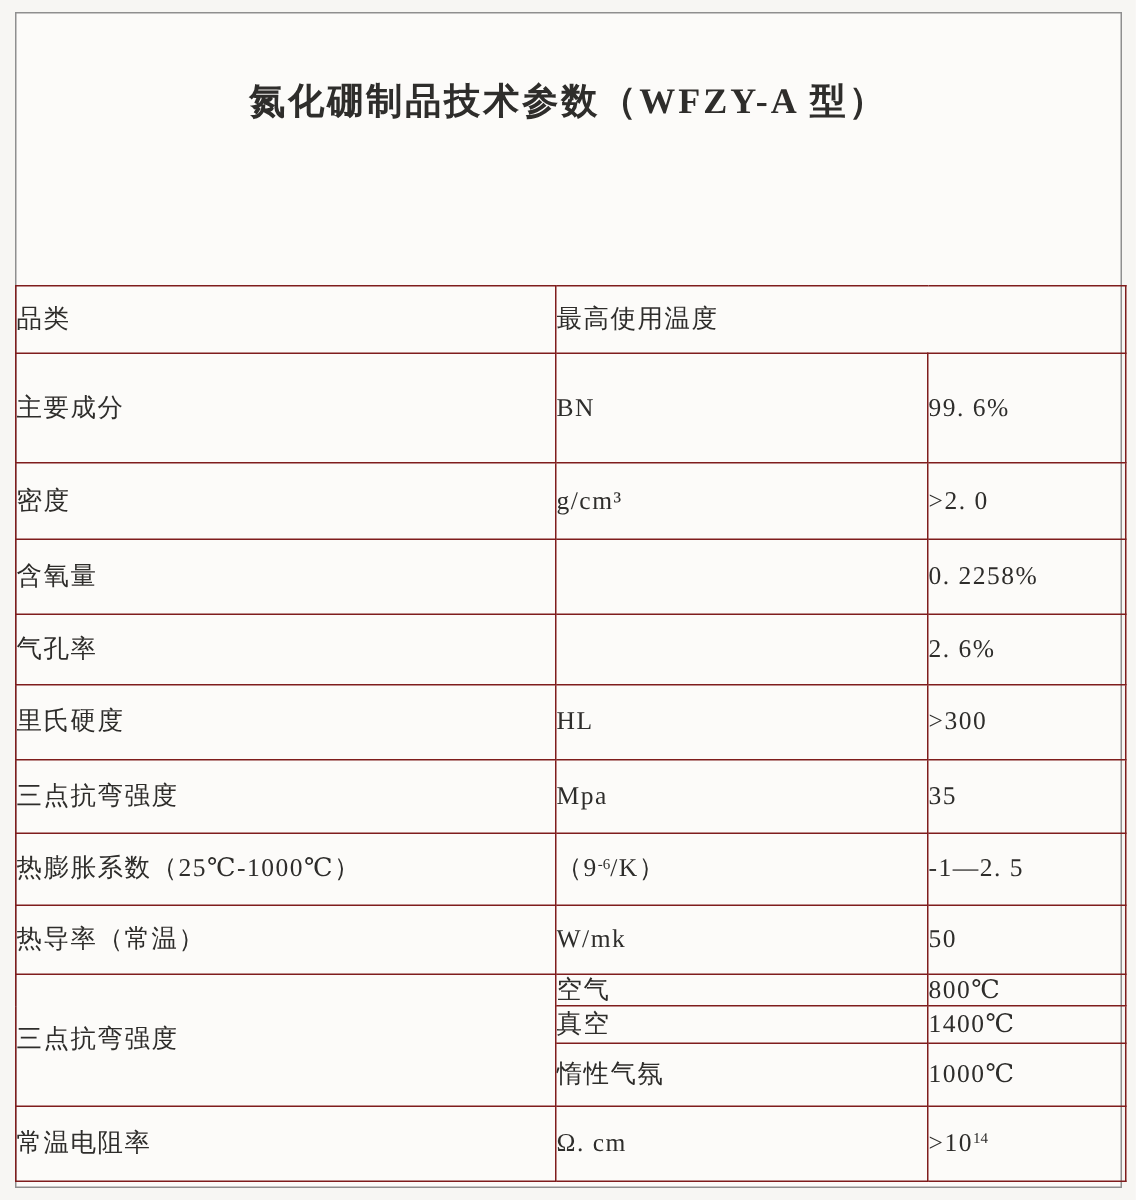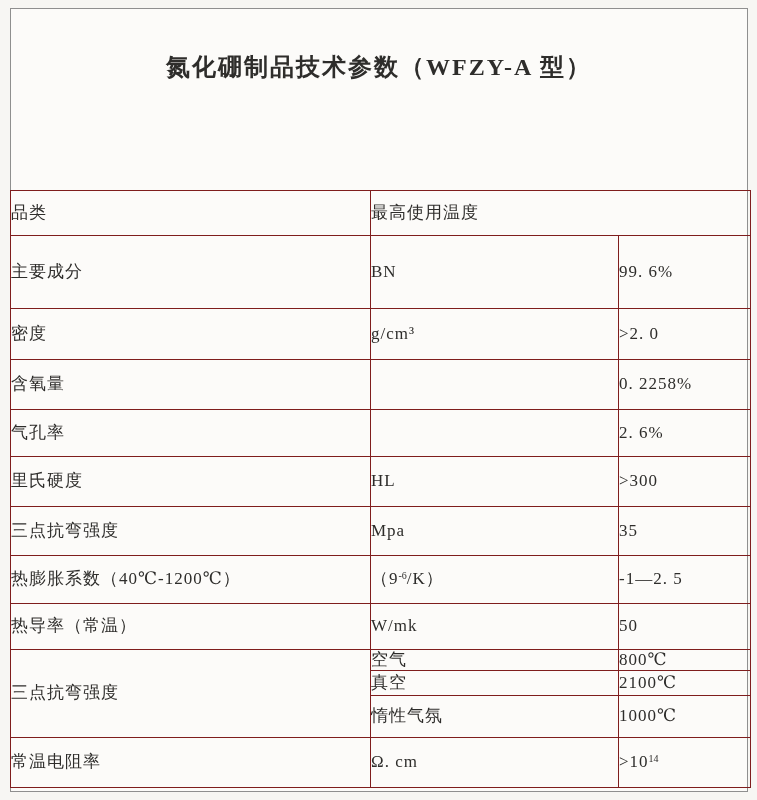--- a/index.html
+++ b/index.html
@@ -107,39 +107,39 @@
         <td class="val">&gt;300</td>
       </tr>
 
       <tr style="height:49px">
         <td>三点抗弯强度</td>
         <td class="val">Mpa</td>
         <td class="val">35</td>
       </tr>
 
       <tr style="height:48px">
-        <td>热膨胀系数（40℃-1200℃）</td>
+        <td>热膨胀系数（25℃-1000℃）</td>
         <td class="val"><span>（9</span><sup class="small-sup">-6</sup><span>/K）</span></td>
         <td class="val">-1—2. 5</td>
       </tr>
 
       <tr style="height:46px">
         <td>热导率（常温）</td>
         <td class="val">W/mk</td>
         <td class="val">50</td>
       </tr>
 
       <tr style="height:21px">
         <td rowspan="3">三点抗弯强度</td>
         <td>空气</td>
         <td class="val">800℃</td>
       </tr>
       <tr style="height:25px">
         <td>真空</td>
-        <td class="val">2100℃</td>
+        <td class="val">1400℃</td>
       </tr>
       <tr style="height:42px">
         <td>惰性气氛</td>
         <td class="val">1000℃</td>
       </tr>
 
       <tr style="height:50px">
         <td>常温电阻率</td>
         <td class="val">Ω. cm</td>
         <td class="val"><span>&gt;10</span><sup class="small-sup">14</sup></td>

